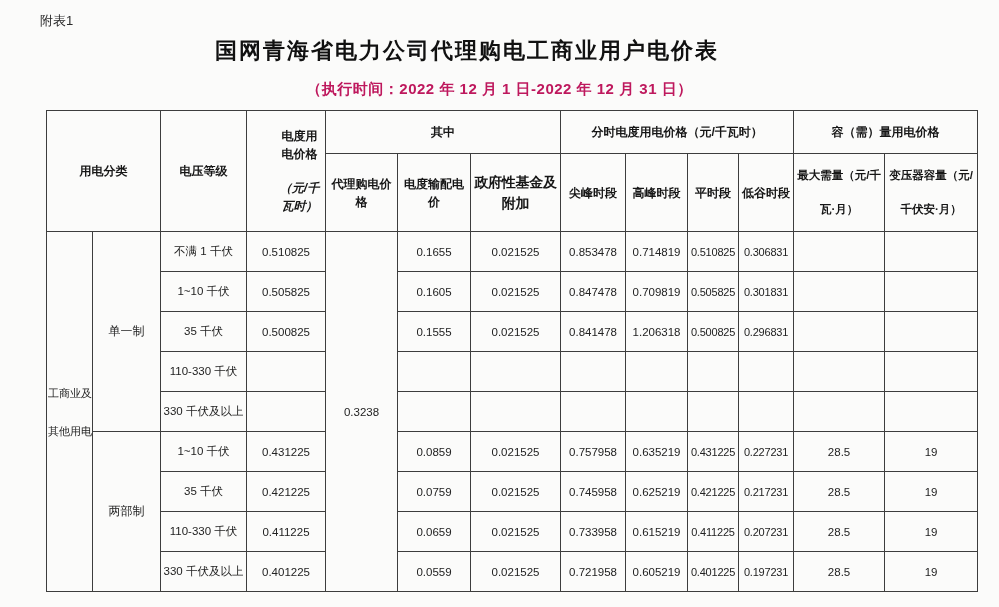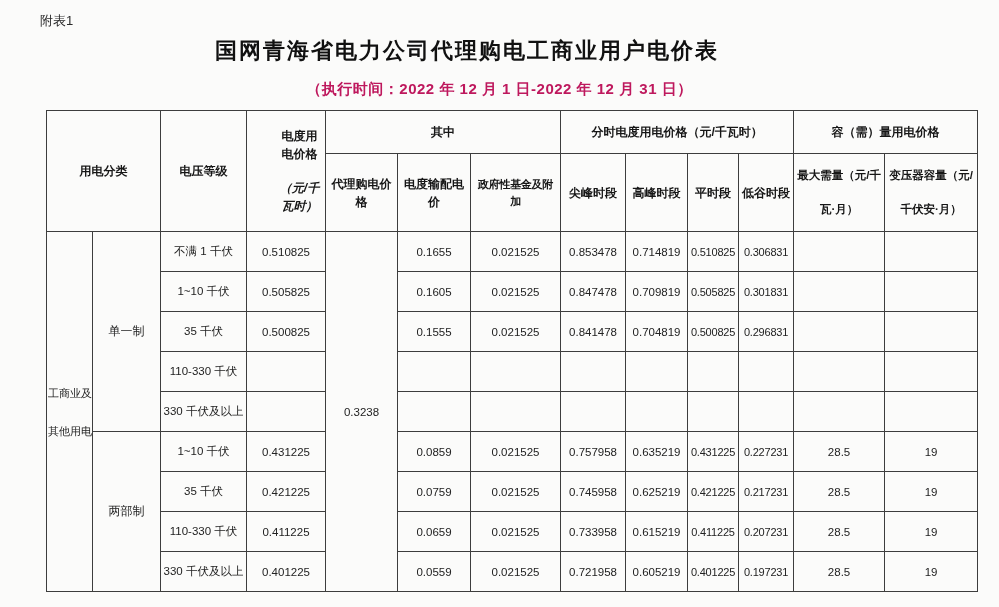--- a/index.html
+++ b/index.html
@@ -36,21 +36,21 @@
     padding:1px 2px;overflow:hidden;
   }
   .price th{font-size:12px;font-weight:bold;color:#161616;line-height:1.5;}
   .price td{font-size:11.5px;font-weight:normal;color:#222;}
   tr.h1{height:43px;}
   tr.h2{height:78px;}
   tbody tr{height:40px;}
   .stack span{display:block;margin-left:27px;}
   .stack span + span{margin-top:16px;font-style:italic;}
   th.wrap2{line-height:2.9;font-size:11.5px;padding:0 3px;}
-  th.tight{font-size:11px;letter-spacing:-0.3px;padding:0 2px;}
+  th.tight{font-size:14px;letter-spacing:-0.3px;padding:0 2px;}
   td.catcell{font-size:11px;line-height:38px;padding:0;letter-spacing:0;text-align:right;}
   td.groupcell{font-size:12px;}
   td.voltcell{font-size:11.5px;}
   td.nar{font-size:11px;letter-spacing:-0.2px;padding:1px 0;}
 </style>
 </head>
 <body>
 
 <div class="page">
   <div class="annex">附表1</div>
@@ -124,21 +124,21 @@
         <td class="nar">0.301831</td>
         <td></td>
         <td></td>
       </tr>
       <tr>
         <td class="voltcell">35 千伏</td>
         <td>0.500825</td>
         <td>0.1555</td>
         <td>0.021525</td>
         <td>0.841478</td>
-        <td>0.704819</td>
+        <td>1.206318</td>
         <td class="nar">0.500825</td>
         <td class="nar">0.296831</td>
         <td></td>
         <td></td>
       </tr>
       <tr>
         <td class="voltcell">110-330 千伏</td>
         <td></td>
         <td></td>
         <td></td>

